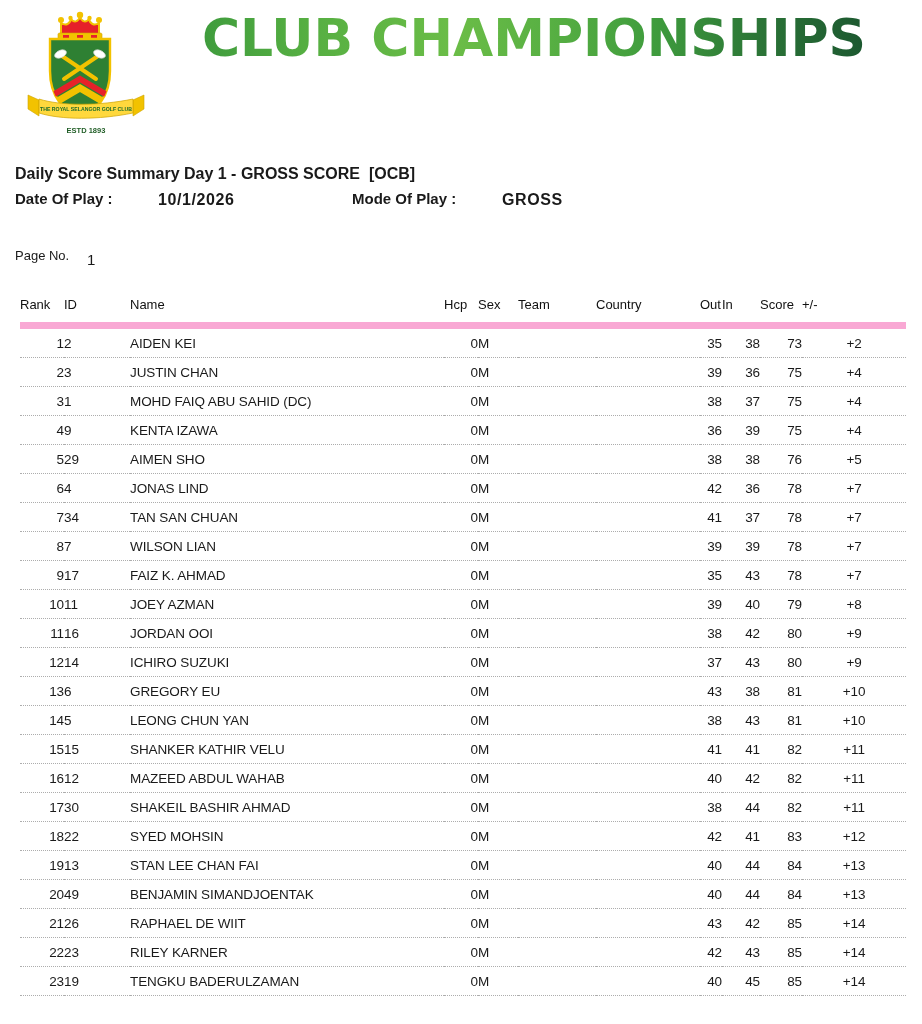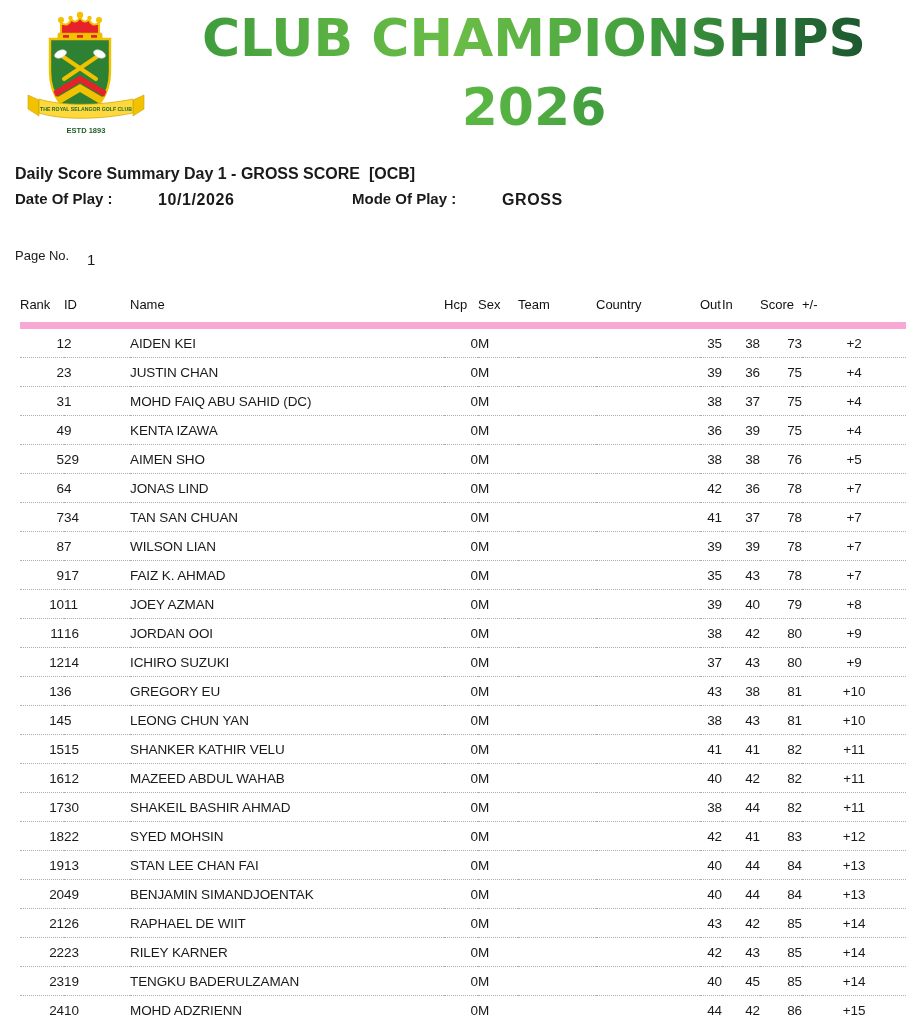--- a/index.html
+++ b/index.html
@@ -106,21 +106,20 @@
       <path d="M2,86 L13,91 L13,107 L2,100 Z" fill="#f2c200" stroke="#cfa400" stroke-width="0.6"></path>
       <path d="M118,86 L107,91 L107,107 L118,100 Z" fill="#f2c200" stroke="#cfa400" stroke-width="0.6"></path>
       <path d="M13,90 C35,97 73,97 107,90 L107,104 C73,111 35,111 13,104 Z" fill="#ffd83d" stroke="#cfa400" stroke-width="0.7"></path>
       <text x="60" y="102" font-size="5.2" text-anchor="middle" font-weight="bold" fill="#1b6a2a" font-family="Liberation Sans, sans-serif">THE ROYAL SELANGOR GOLF CLUB</text>
     </g>
     <text x="60" y="124" font-size="7.5" text-anchor="middle" font-weight="bold" fill="#215e27" font-family="Liberation Sans, sans-serif">ESTD 1893</text>
   </svg>
 
   <div class="title-block">
     <span class="title-line title-line1">CLUB CHAMPIONSHIPS</span><br>
-    <span class="title-line title-line2">2026</span>
   </div>
 
   <div class="summary-title">Daily Score Summary Day 1 - GROSS SCORE  [OCB]</div>
   <div class="lbl date-label">Date Of Play :</div>
   <div class="val date-value">10/1/2026</div>
   <div class="lbl mode-label">Mode Of Play :</div>
   <div class="val mode-value">GROSS</div>
   <div class="pageno-label">Page No.</div>
   <div class="pageno-value">1</div>
 
@@ -446,29 +445,16 @@
           <td class="col-name">TENGKU BADERULZAMAN</td>
           <td class="col-hcp">0</td>
           <td class="col-sex">M</td>
           <td class="col-team"></td>
           <td class="col-country"></td>
           <td class="col-out">40</td>
           <td class="col-in">45</td>
           <td class="col-score">85</td>
           <td class="col-diff">+14</td>
         </tr>
-        <tr>
-          <td class="col-rank">24</td>
-          <td class="col-id">10</td>
-          <td class="col-name">MOHD ADZRIENN</td>
-          <td class="col-hcp">0</td>
-          <td class="col-sex">M</td>
-          <td class="col-team"></td>
-          <td class="col-country"></td>
-          <td class="col-out">44</td>
-          <td class="col-in">42</td>
-          <td class="col-score">86</td>
-          <td class="col-diff">+15</td>
-        </tr>
       </tbody>
   </table>
 
 </div>
 
 </body></html>

